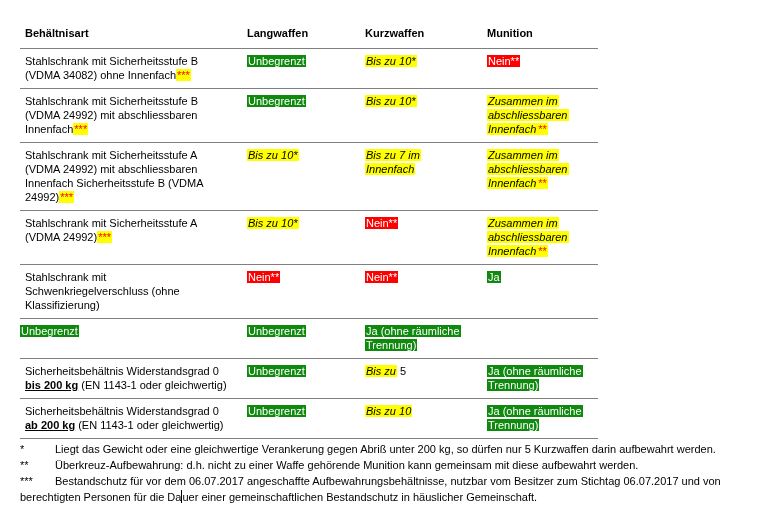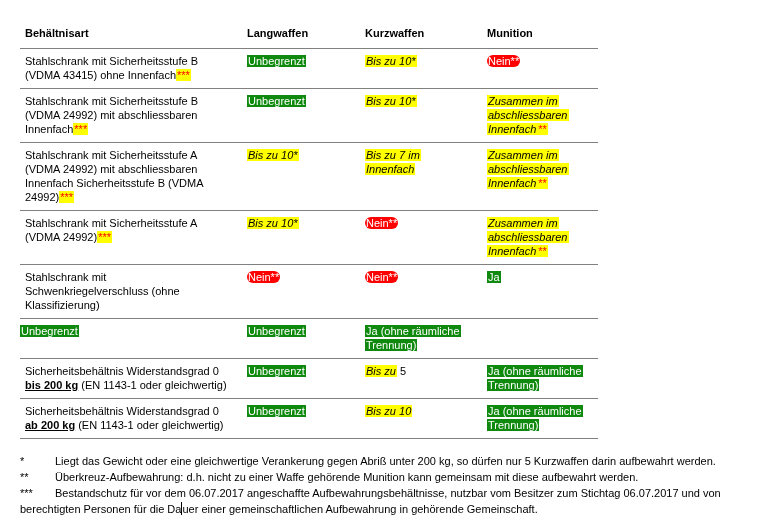--- a/index.html
+++ b/index.html
@@ -16,45 +16,45 @@
   }
   .page{padding:24px 0 0 20px;width:780px;height:516px;}
   .table{width:578px;border-bottom:1px solid var(--table-border);}
   .row{display:grid;grid-template-columns:227px 118px 122px 111px;border-top:1px solid var(--table-border);}
   .row.head{border-top:none;}
   .th{font-weight:bold;padding:2px 0 8px 0;line-height:14px;}
   .td{padding:5px 10px 6px 0;line-height:14px;vertical-align:top;}
   .c0{padding-left:5px;}
   .td.c0{padding-right:20px;}
   .hg{background:var(--highlight-green);color:#ffffff;padding:0 1px;}
-  .hr{background:var(--highlight-red);color:#ffffff;padding:0 1px;border-radius:6px;}
+  .hr{background:var(--highlight-red);color:#ffffff;padding:0 1px;}
   .hy{background:var(--highlight-yellow);color:var(--text);padding:0 1px;font-style:italic;}
   .ast{background:var(--highlight-yellow);color:var(--asterisk-red);padding:0 1px;}
   .b{font-weight:bold;text-decoration:underline;}
-  .footnotes{margin-top:14px;width:748px;line-height:16px;}
+  .footnotes{margin-top:2px;width:748px;line-height:16px;}
   .fn{margin:0;}
   .fnm{display:inline-block;width:35px;}
   .caret{display:inline-block;width:1px;height:13px;background:var(--text);vertical-align:-2px;}
 </style>
 </head>
 <body>
 
 <div class="page">
 
   <div class="table">
 
     <div class="row head">
       <div class="th c0">Behältnisart</div>
       <div class="th">Langwaffen</div>
       <div class="th">Kurzwaffen</div>
       <div class="th">Munition</div>
     </div>
 
     <div class="row">
-      <div class="td c0"><span>Stahlschrank mit Sicherheitsstufe B</span><br><span>(VDMA 43415) ohne Innenfach</span><span class="ast">***</span></div>
+      <div class="td c0"><span>Stahlschrank mit Sicherheitsstufe B</span><br><span>(VDMA 34082) ohne Innenfach</span><span class="ast">***</span></div>
       <div class="td"><span class="hg">Unbegrenzt</span></div>
       <div class="td"><span class="hy">Bis zu 10*</span></div>
       <div class="td"><span class="hr">Nein**</span></div>
     </div>
 
     <div class="row">
       <div class="td c0"><span>Stahlschrank mit Sicherheitsstufe B</span><br><span>(VDMA 24992) mit abschliessbaren</span><br><span>Innenfach</span><span class="ast">***</span></div>
       <div class="td"><span class="hg">Unbegrenzt</span></div>
       <div class="td"><span class="hy">Bis zu 10*</span></div>
       <div class="td"><span class="hy">Zusammen im</span><br><span class="hy">abschliessbaren</span><br><span class="hy">Innenfach</span><span class="ast">**</span></div>
@@ -99,16 +99,16 @@
       <div class="td"><span class="hg">Unbegrenzt</span></div>
       <div class="td"><span class="hy">Bis zu 10</span></div>
       <div class="td"><span class="hg">Ja (ohne räumliche</span><br><span class="hg">Trennung)</span></div>
     </div>
 
   </div>
 
   <div class="footnotes">
     <div class="fn"><span class="fnm">*</span><span>Liegt das Gewicht oder eine gleichwertige Verankerung gegen Abriß unter 200 kg, so dürfen nur 5 Kurzwaffen darin aufbewahrt werden.</span></div>
     <div class="fn"><span class="fnm">**</span><span>Überkreuz-Aufbewahrung: d.h. nicht zu einer Waffe gehörende Munition kann gemeinsam mit diese aufbewahrt werden.</span></div>
-    <div class="fn"><span class="fnm">***</span><span>Bestandschutz für vor dem 06.07.2017 angeschaffte Aufbewahrungsbehältnisse, nutzbar vom Besitzer zum Stichtag 06.07.2017 und von</span><br><span>berechtigten Personen für die Da</span><span class="caret"></span><span>uer einer gemeinschaftlichen Aufbewahrung in gehörende Gemeinschaft.</span></div>
+    <div class="fn"><span class="fnm">***</span><span>Bestandschutz für vor dem 06.07.2017 angeschaffte Aufbewahrungsbehältnisse, nutzbar vom Besitzer zum Stichtag 06.07.2017 und von</span><br><span>berechtigten Personen für die Da</span><span class="caret"></span><span>uer einer gemeinschaftlichen Bestandschutz in häuslicher Gemeinschaft.</span></div>
   </div>
 
 </div>
 
 </body></html>

